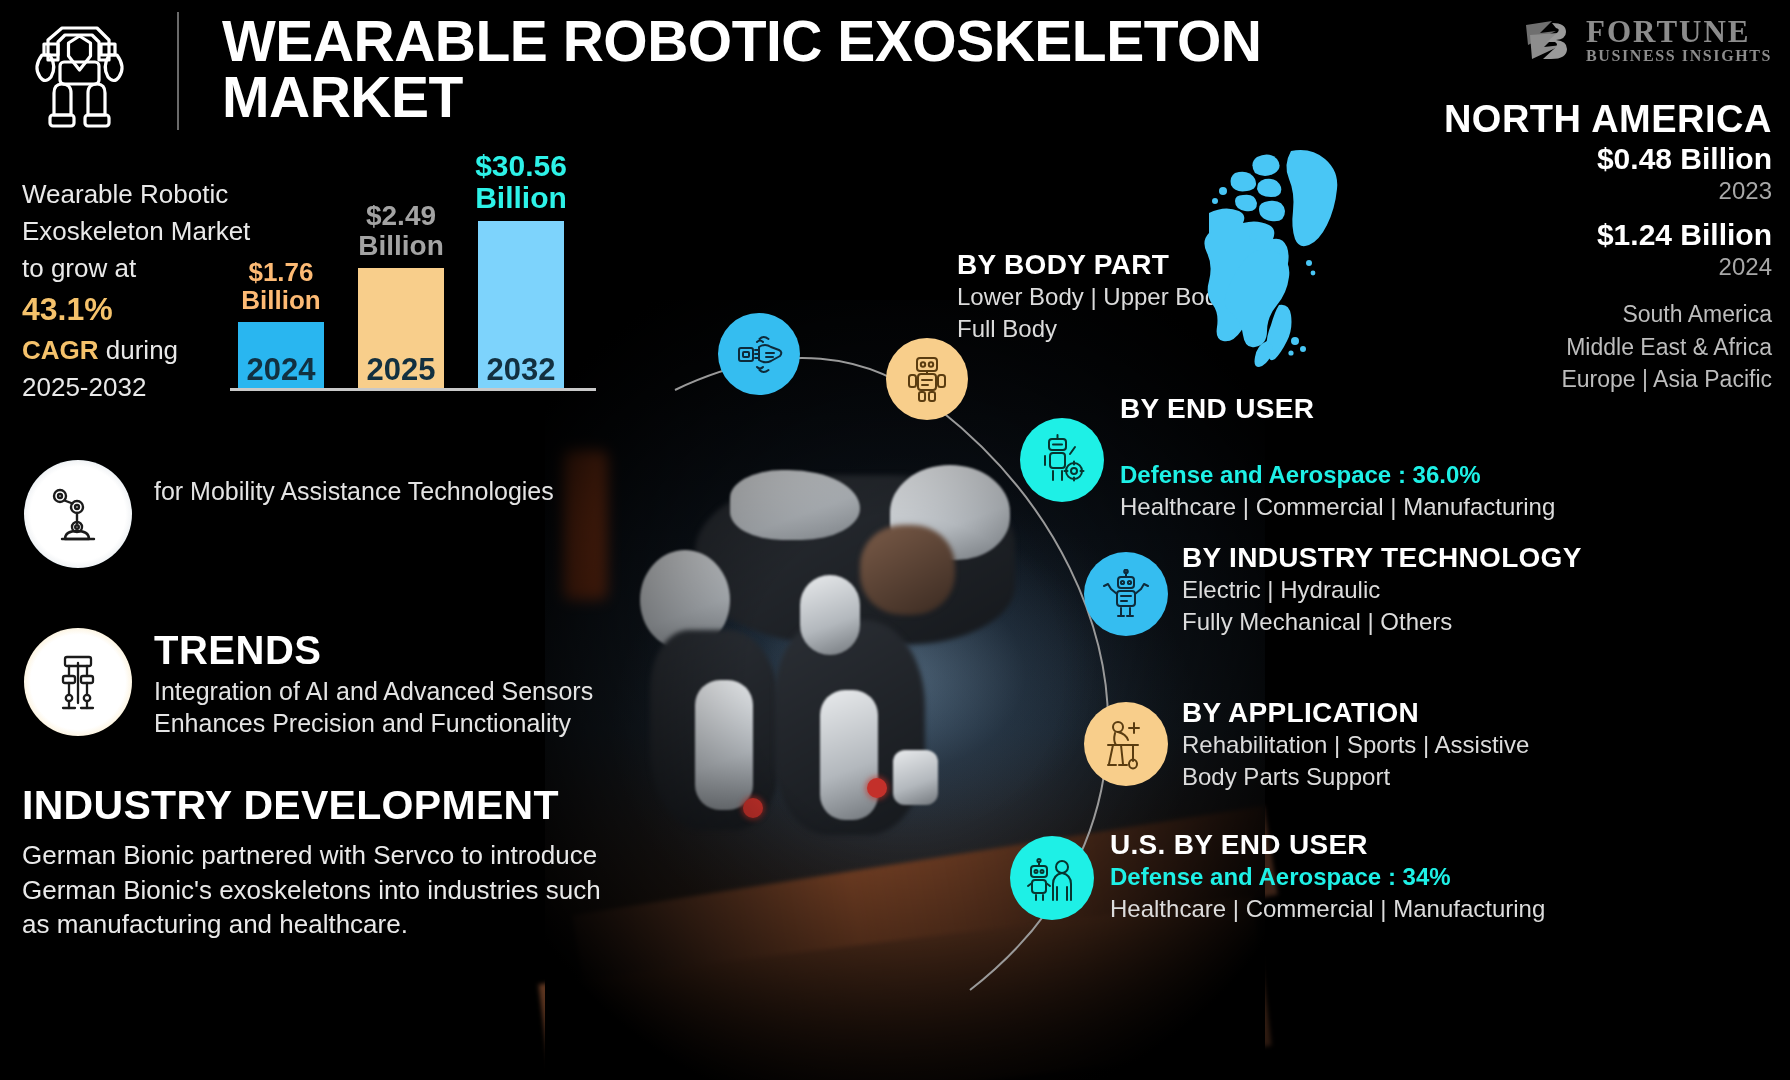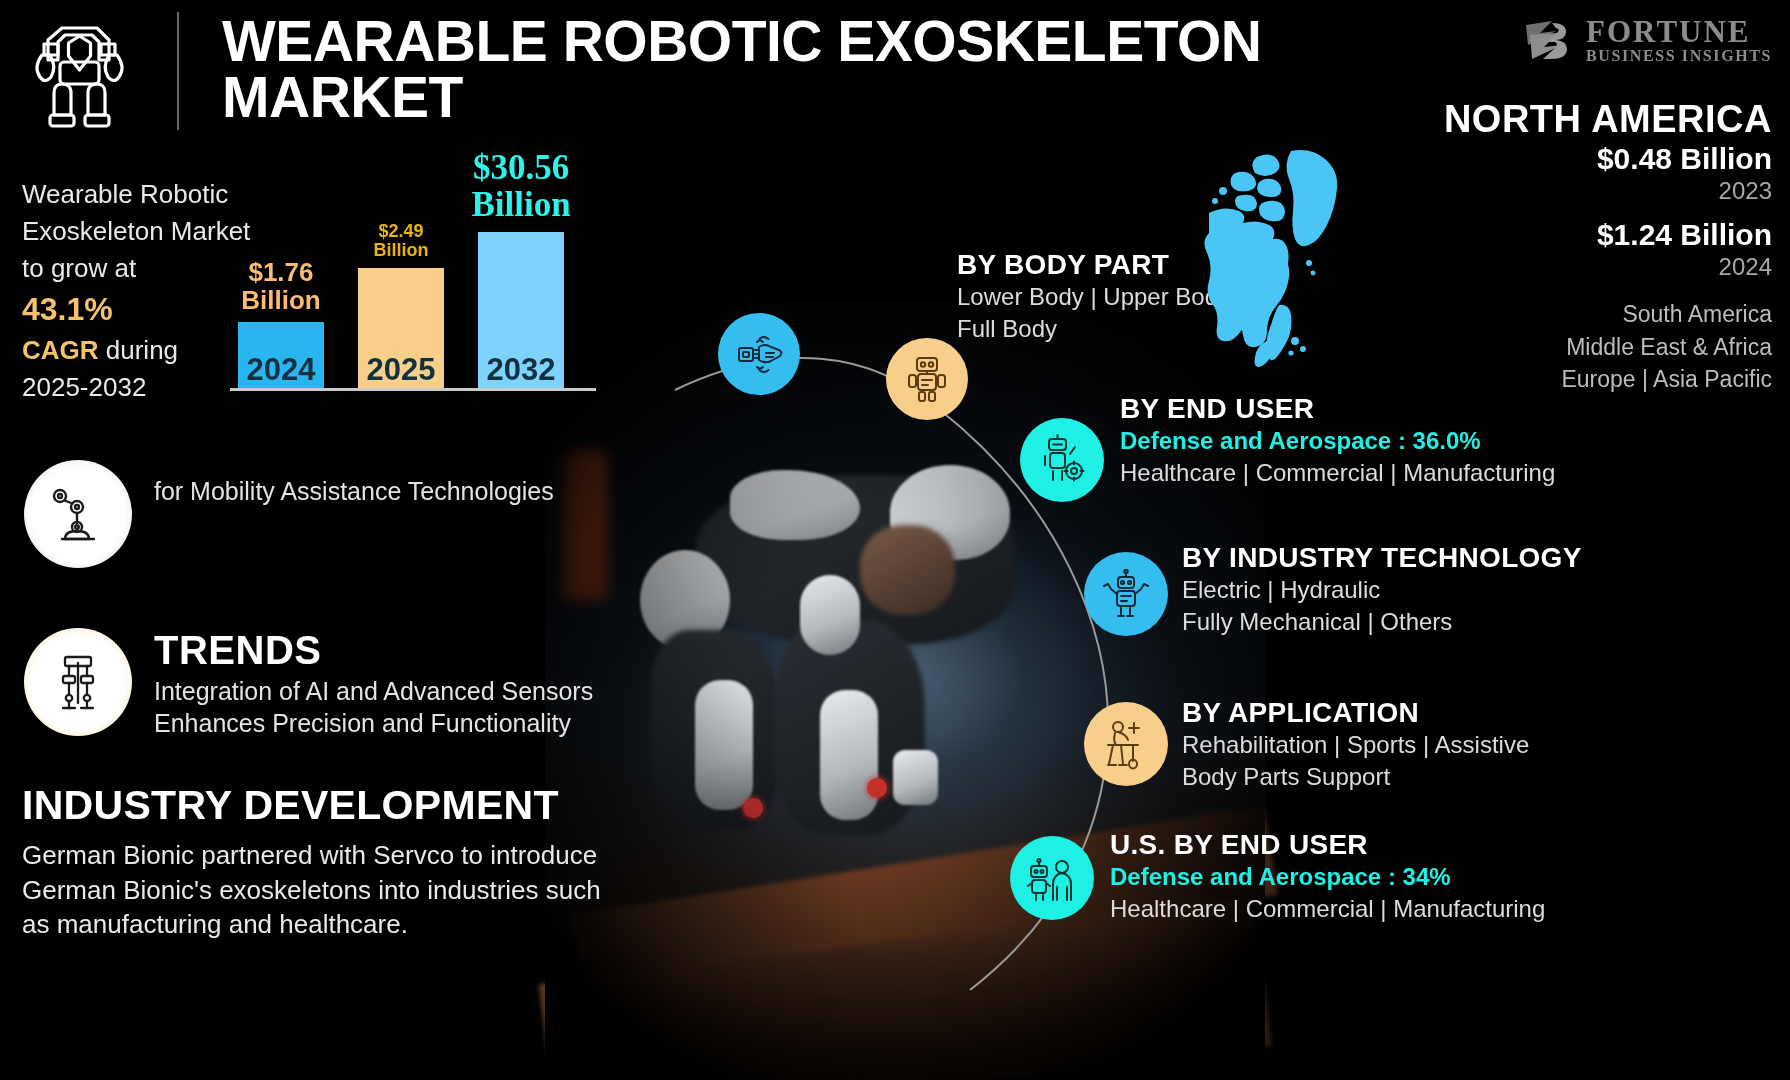--- a/index.html
+++ b/index.html
@@ -164,30 +164,30 @@
     <div class="bar-col" id="col0" style="left:8px;">
       <div class="bar-lab" id="lab0" style="color: #fdba74; font-size: 26px; margin-top: 20px;">
           <div>$1.76</div>
           <div>Billion</div>
         </div>
       <div class="bar-rect" id="rect0" style="height: 68px; background: rgb(41, 182, 240);">
         <span class="bar-year">2024</span>
       </div>
     </div>
     <div class="bar-col" id="col1" style="left:128px;">
-      <div class="bar-lab" id="lab1" style="color: #eab308; font-size: 18px;">
+      <div class="bar-lab" id="lab1" style="color: #a3a3a3; font-size: 28px;">
           <div>$2.49</div>
           <div>Billion</div>
         </div>
       <div class="bar-rect" id="rect1" style="height: 122px; background: rgb(248, 206, 139);">
         <span class="bar-year">2025</span>
       </div>
     </div>
     <div class="bar-col" id="col2" style="left:248px;">
-      <div class="bar-lab" id="lab2" style="color: rgb(45, 242, 232); font-size: 35px; font-family: Liberation Serif, serif;">
+      <div class="bar-lab" id="lab2" style="color: rgb(45, 242, 232); font-size: 30px;">
           <div>$30.56</div>
           <div>Billion</div>
         </div>
       <div class="bar-rect" id="rect2" style="height: 198px; background: #7dd3fc;">
         <span class="bar-year">2032</span>
       </div>
     </div>
   </div>
   <div id="axis"></div>
 
@@ -296,21 +296,21 @@
         <path d="M8 22 v9 M33 20 l5 -7"></path>
         <path d="M16 37 v9 M25 37 v9"></path>
         <circle cx="37" cy="37" r="8"></circle>
           <circle cx="37" cy="37" r="3"></circle>
         <path d="M37 27.5 v3 M37 43.5 v3 M27.5 37 h3 M43.5 37 h3"></path>
       </g>
     </svg>
   </div>
   <div class="seg-txt" style="left:1120px;top:394px;width:470px;">
     <div class="seg-h">BY END USER</div>
-    <div class="seg-hl" style="color:#1ef0e6;">Defense and Aerospace : 36.0%</div>
+    <div class="seg-hl" style="color:#1ef0e6;margin-top:34px;">Defense and Aerospace : 36.0%</div>
     <div class="seg-s">Healthcare  |  Commercial  |  Manufacturing</div>
   </div>
 
   <div class="seg-circle" style="left:1084px;top:552px;width:84px;height:84px;background:#35bdf0;">
     <svg width="50" height="50" viewBox="0 0 50 50">
       <g fill="none" stroke="#0d2a3a" stroke-width="2" stroke-linecap="round" stroke-linejoin="round">
         <path d="M25 3 v4"></path>
           <circle cx="25" cy="2.5" r="1.8"></circle>
         <rect x="17" y="8" width="16" height="11" rx="3"></rect>
         <circle cx="21.5" cy="13.5" r="1.6"></circle>

